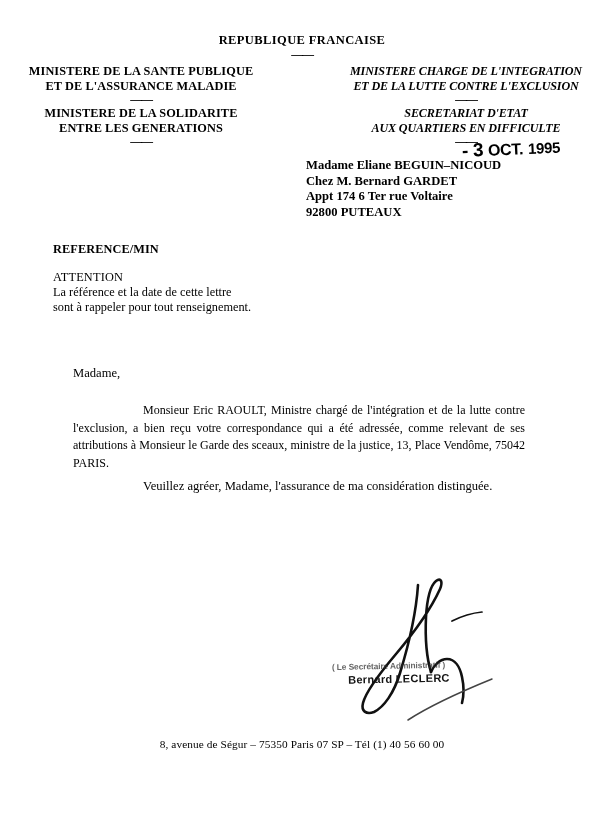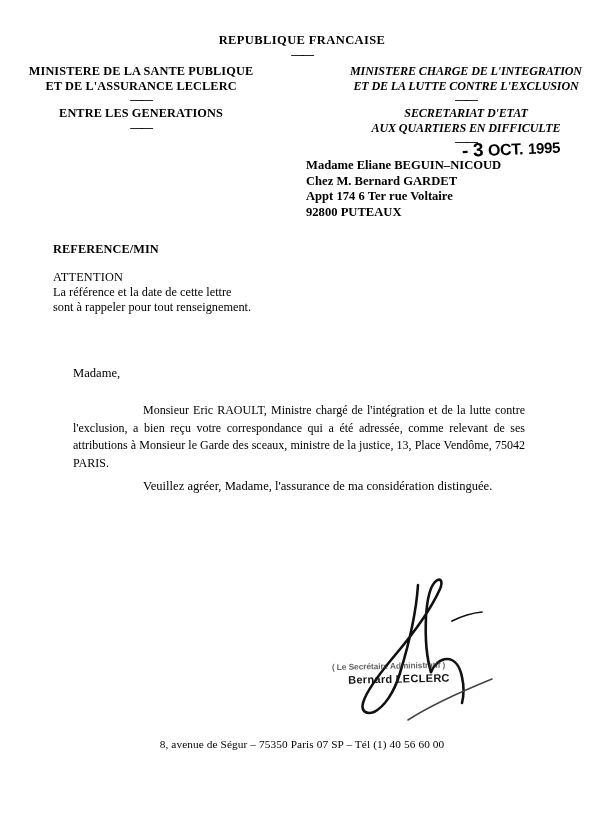--- a/index.html
+++ b/index.html
@@ -187,22 +187,23 @@
 </head>
 <body>
 
 <div id="page">
 
   <div class="republique">REPUBLIQUE FRANCAISE</div>
   <div class="rep-sep sep">——</div>
 
   <div class="head-col head-left">
     <div class="head-line">MINISTERE DE LA SANTE PUBLIQUE</div>
-    <div class="head-line">ET DE L'ASSURANCE LECLERC</div>
-    <div class="sep">——</div>
+    <div class="head-line">ET DE L'ASSURANCE MALADIE</div>
+    <div class="sep">——</div>
+    <div class="head-line">MINISTERE DE LA SOLIDARITE</div>
     <div class="head-line">ENTRE LES GENERATIONS</div>
     <div class="sep">——</div>
   </div>
 
   <div class="head-col head-right">
     <div class="head-line">MINISTERE CHARGE DE L'INTEGRATION</div>
     <div class="head-line">ET DE LA LUTTE CONTRE L'EXCLUSION</div>
     <div class="sep">——</div>
     <div class="head-line">SECRETARIAT D'ETAT</div>
     <div class="head-line">AUX QUARTIERS EN DIFFICULTE</div>

